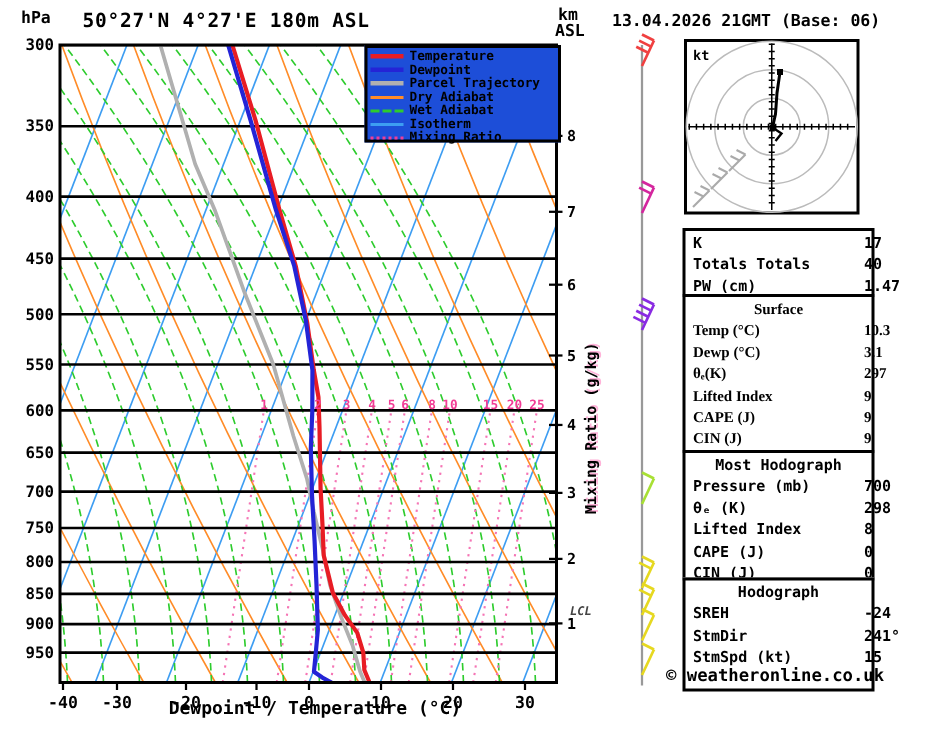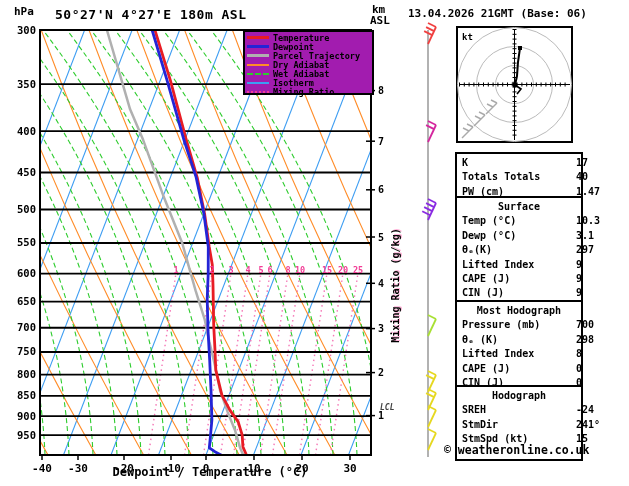--- a/index.html
+++ b/index.html
@@ -3,21 +3,21 @@
 <meta charset="utf-8">
 <style>
   html,body{margin:0;padding:0;background:#fff;}
   .canvas{position:relative;width:629px;height:486px;background:#fff;overflow:hidden;
           font-family:"DejaVu Sans Mono","Liberation Mono",monospace;color:#000;}
   .abs{position:absolute;}
   .b{font-weight:bold;}
   .title{font-size:13px;letter-spacing:.5px;}
   .unit{font-size:11px;}
   .datehdr{font-size:11px;}
-  .legendbox{border:2px solid #000;background:#a21caf;padding:1px 3px 1px 2px;}
+  .legendbox{border:2px solid #000;background:#1d4ed8;padding:1px 3px 1px 2px;}
   .legrow{display:flex;align-items:center;height:9px;}
   .legswatch{width:22px;flex:0 0 22px;margin-right:4px;}
   .leglabel{font-size:8.5px;font-weight:bold;line-height:8px;white-space:nowrap;}
   .tablecol{width:128px;}
   .tbox{border:2px solid #000;background:#fff;font-size:10px;font-weight:bold;
         padding:2px 0 2px 5px;box-sizing:border-box;position:absolute;width:128px;}
   .trow{position:relative;height:14.4px;line-height:14.4px;white-space:nowrap;}
   .tval{position:absolute;left:93px;top:0;margin-left:21px;}
   .thead{text-align:center;height:14.4px;line-height:14.4px;padding-right:5px;}
   .footer{font-size:11.5px;}
@@ -341,21 +341,21 @@
   <div class="abs b lcl" style="left:380px;top:403px">LCL</div>
 
   <div class="abs b xlabel" style="left:40px;top:465px;width:340px;text-align:center">Dewpoint / Temperature (°C)</div>
 
   <div id="tablecol" class="abs tablecol" style="left:455px;top:152px">
       <div class="tbox" style="top: 0px; height: 46px;">
         <div class="trow"><span>K</span><span class="tval">17</span></div>
         <div class="trow"><span>Totals Totals</span><span class="tval">40</span></div>
         <div class="trow"><span>PW (cm)</span><span class="tval">1.47</span></div>
       </div>
-      <div class="tbox" style="top: 44px; height: 106px;">
+      <div class="tbox" style="top: 44px; height: 106px; font-family: Liberation Serif, serif;">
         <div class="thead">Surface</div>
         <div class="trow"><span>Temp (°C)</span><span class="tval">10.3</span></div>
         <div class="trow"><span>Dewp (°C)</span><span class="tval">3.1</span></div>
         <div class="trow"><span>θₑ(K)</span><span class="tval">297</span></div>
         <div class="trow"><span>Lifted Index</span><span class="tval">9</span></div>
         <div class="trow"><span>CAPE (J)</span><span class="tval">9</span></div>
         <div class="trow"><span>CIN (J)</span><span class="tval">9</span></div>
       </div>
       <div class="tbox" style="top: 148px; height: 87px;">
         <div class="thead">Most Hodograph</div>

